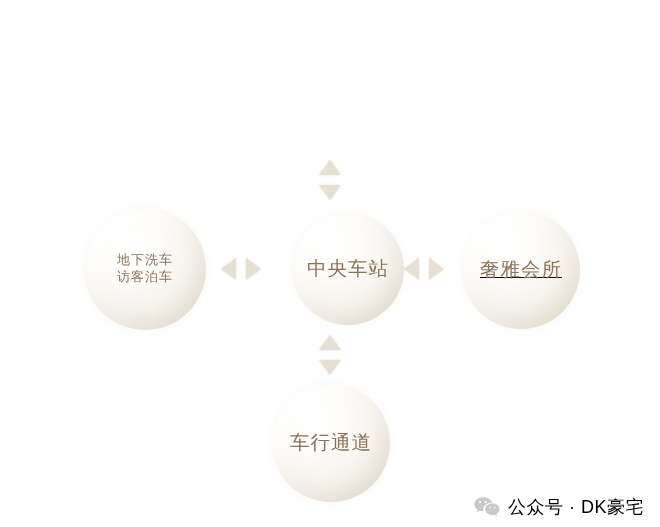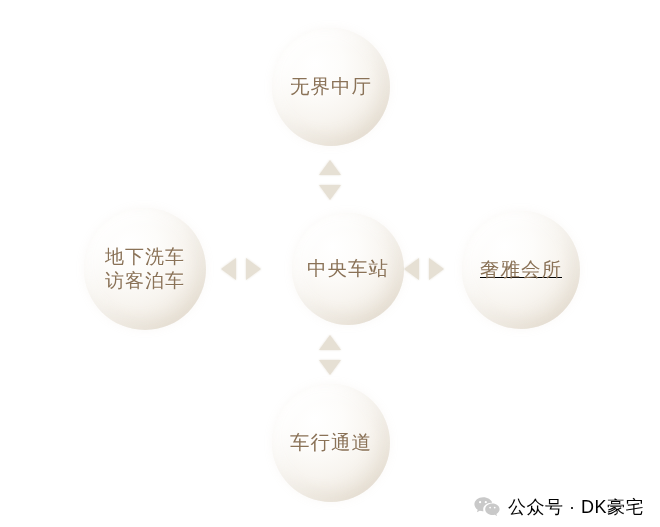--- a/index.html
+++ b/index.html
@@ -52,21 +52,21 @@
   }
 
   #node-center  { left: 292px; top: 213px; width: 112px; height: 112px; align-items: center; }
   #node-top     { left: 272px; top: 28px;  width: 118px; height: 118px; }
   #node-left    { left: 84px;  top: 208px; width: 122px; height: 122px; }
   #node-right   { left: 462px; top: 211px; width: 118px; height: 118px; text-decoration: underline; }
   #node-bottom  { left: 272px; top: 384px; width: 118px; height: 118px; }
 
   #node-center  .node-label { font-size: 19.5px; }
   #node-top     .node-label { font-size: 19.5px; }
-  #node-left    .node-label { font-size: 19px; }
+  #node-left    .node-label { font-size: 13px; }
   #node-right   .node-label { font-size: 19.5px; }
   #node-bottom  .node-label { font-size: 19.5px; }
 
   
   .connector {
     position: absolute;
     display: flex;
     align-items: center;
     justify-content: center;
   }
@@ -121,23 +121,20 @@
     user-select: none;
   }
   #watermark .wm-text { color: #000000; }
   #wechat-icon { display: block; }
 </style>
 </head>
 <body>
 
 <div id="canvas">
 
-  <div class="node" id="node-top">
-    <div class="node-label">无界中厅</div>
-  </div>
 
   <div class="node" id="node-left">
     <div class="node-label">地下洗车</div>
     <div class="node-label">访客泊车</div>
   </div>
 
   <div class="node" id="node-center">
     <div class="node-label">中央车站</div>
   </div>
 

